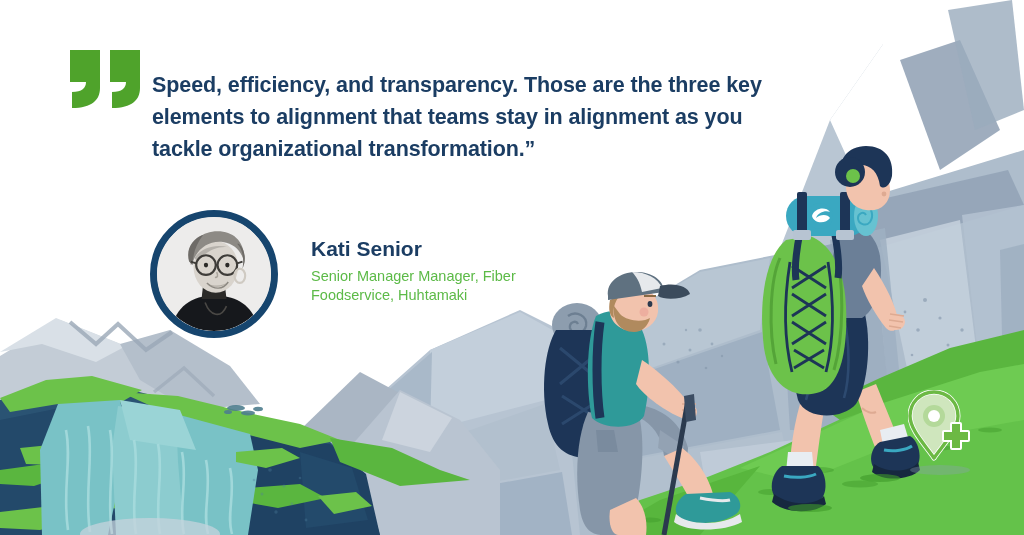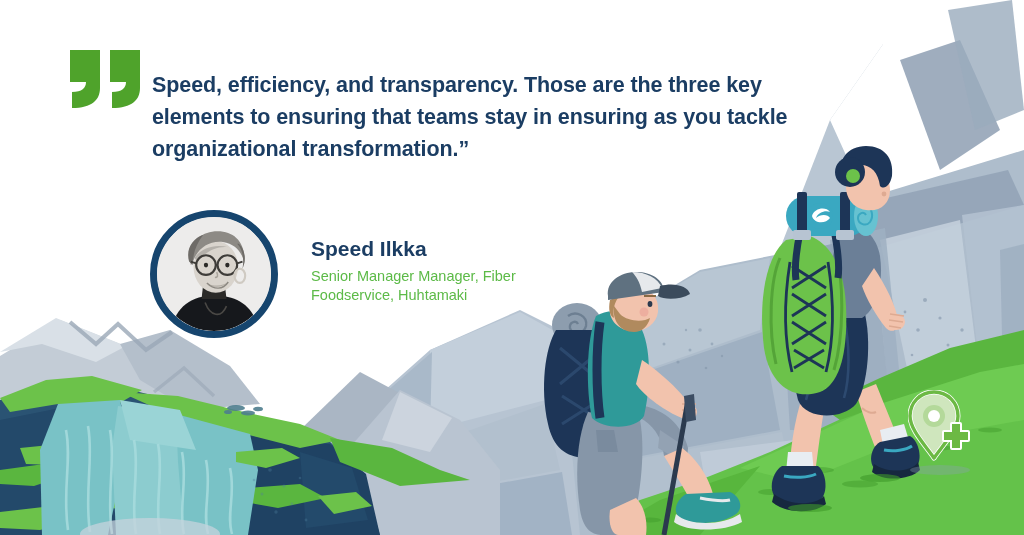--- a/index.html
+++ b/index.html
@@ -403,21 +403,21 @@
     </g>
   </svg>
 
   <div class="content">
 
     <svg class="quote-mark" viewBox="0 0 76 62" xmlns="http://www.w3.org/2000/svg">
       <path d="M2 2 H32 V40 C32 52 24 60 4 60 V44 C14 44 18 40 18 34 H2 Z" fill="#4FA32B"></path>
       <path d="M42 2 H72 V40 C72 52 64 60 44 60 V44 C54 44 58 40 58 34 H42 Z" fill="#4FA32B"></path>
     </svg>
 
-    <div class="quote-text">Speed, efficiency, and transparency. Those are the three key elements to ensuring that teams stay in ensuring as you tackle organizational transformation.”</div>
+    <div class="quote-text">Speed, efficiency, and transparency. Those are the three key elements to alignment that teams stay in alignment as you tackle organizational transformation.”</div>
 
     <div class="avatar">
       <svg viewBox="0 0 128 128" xmlns="http://www.w3.org/2000/svg">
         <g clip-path="url(#avclip)">
           <rect x="0" y="0" width="128" height="128" fill="#edeceb"></rect>
 
           <path d="M16 128 C20 100, 40 88, 64 88 C90 88, 110 100, 114 128 Z" fill="#16181c"></path>
 
           <path d="M52 74 L76 74 L78 92 L50 92 Z" fill="#2b2a28"></path>
 
@@ -442,21 +442,21 @@
           <path d="M56 74 C64 82, 74 82, 80 73" stroke="#8d8982" stroke-width="1.6" fill="none"></path>
 
           <ellipse cx="93" cy="66" rx="6" ry="8" fill="none" stroke="#cfcac2" stroke-width="2.4"></ellipse>
 
           <path d="M54 96 C60 112, 72 114, 78 100" stroke="#4a4845" stroke-width="1.8" fill="none"></path>
         </g>
       </svg>
     </div>
 
     <div class="person-block">
-      <p class="person-name">Speed Ilkka</p>
+      <p class="person-name">Kati Senior</p>
       <p class="person-title">Senior Manager Manager, Fiber Foodservice, Huhtamaki</p>
     </div>
 
     <svg class="pin-logo" viewBox="0 0 64 74" xmlns="http://www.w3.org/2000/svg">
       <path d="M26 2 C12 2, 2 13, 2 26 C2 40, 18 56, 26 68 C34 56, 50 40, 50 26 C50 13, 40 2, 26 2 Z" fill="#cfe6bd" stroke="#ffffff" stroke-width="5" stroke-linejoin="round"></path>
       <path d="M26 2 C12 2, 2 13, 2 26 C2 40, 18 56, 26 68 C34 56, 50 40, 50 26 C50 13, 40 2, 26 2 Z" fill="none" stroke="#6cb944" stroke-width="3.4" stroke-linejoin="round"></path>
       <circle cx="26" cy="26" r="11" fill="#b4d99a"></circle>
       <circle cx="26" cy="26" r="6" fill="#ffffff"></circle>
       <path d="M44 34 L52 34 L52 42 L60 42 L60 50 L52 50 L52 58 L44 58 L44 50 L36 50 L36 42 L44 42 Z" fill="#6cb944" stroke="#ffffff" stroke-width="4" stroke-linejoin="round"></path>
       <path d="M44 34 L52 34 L52 42 L60 42 L60 50 L52 50 L52 58 L44 58 L44 50 L36 50 L36 42 L44 42 Z" fill="#6cb944"></path>

